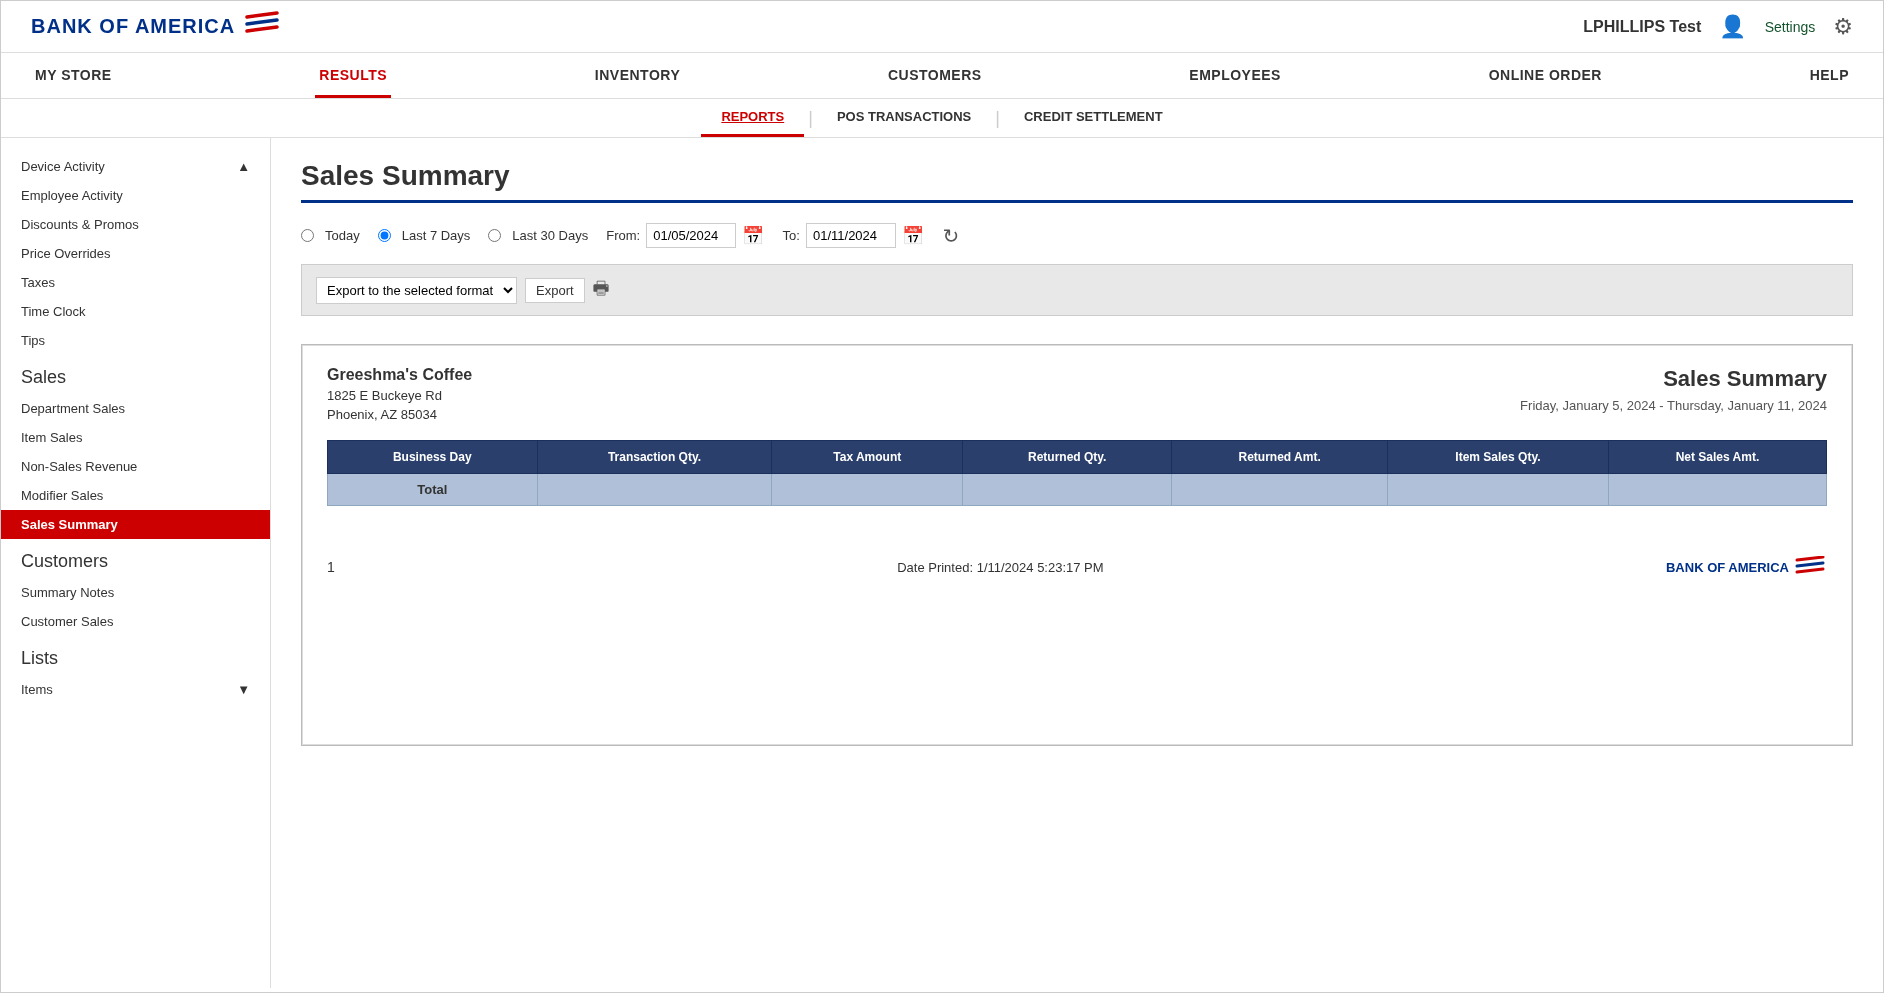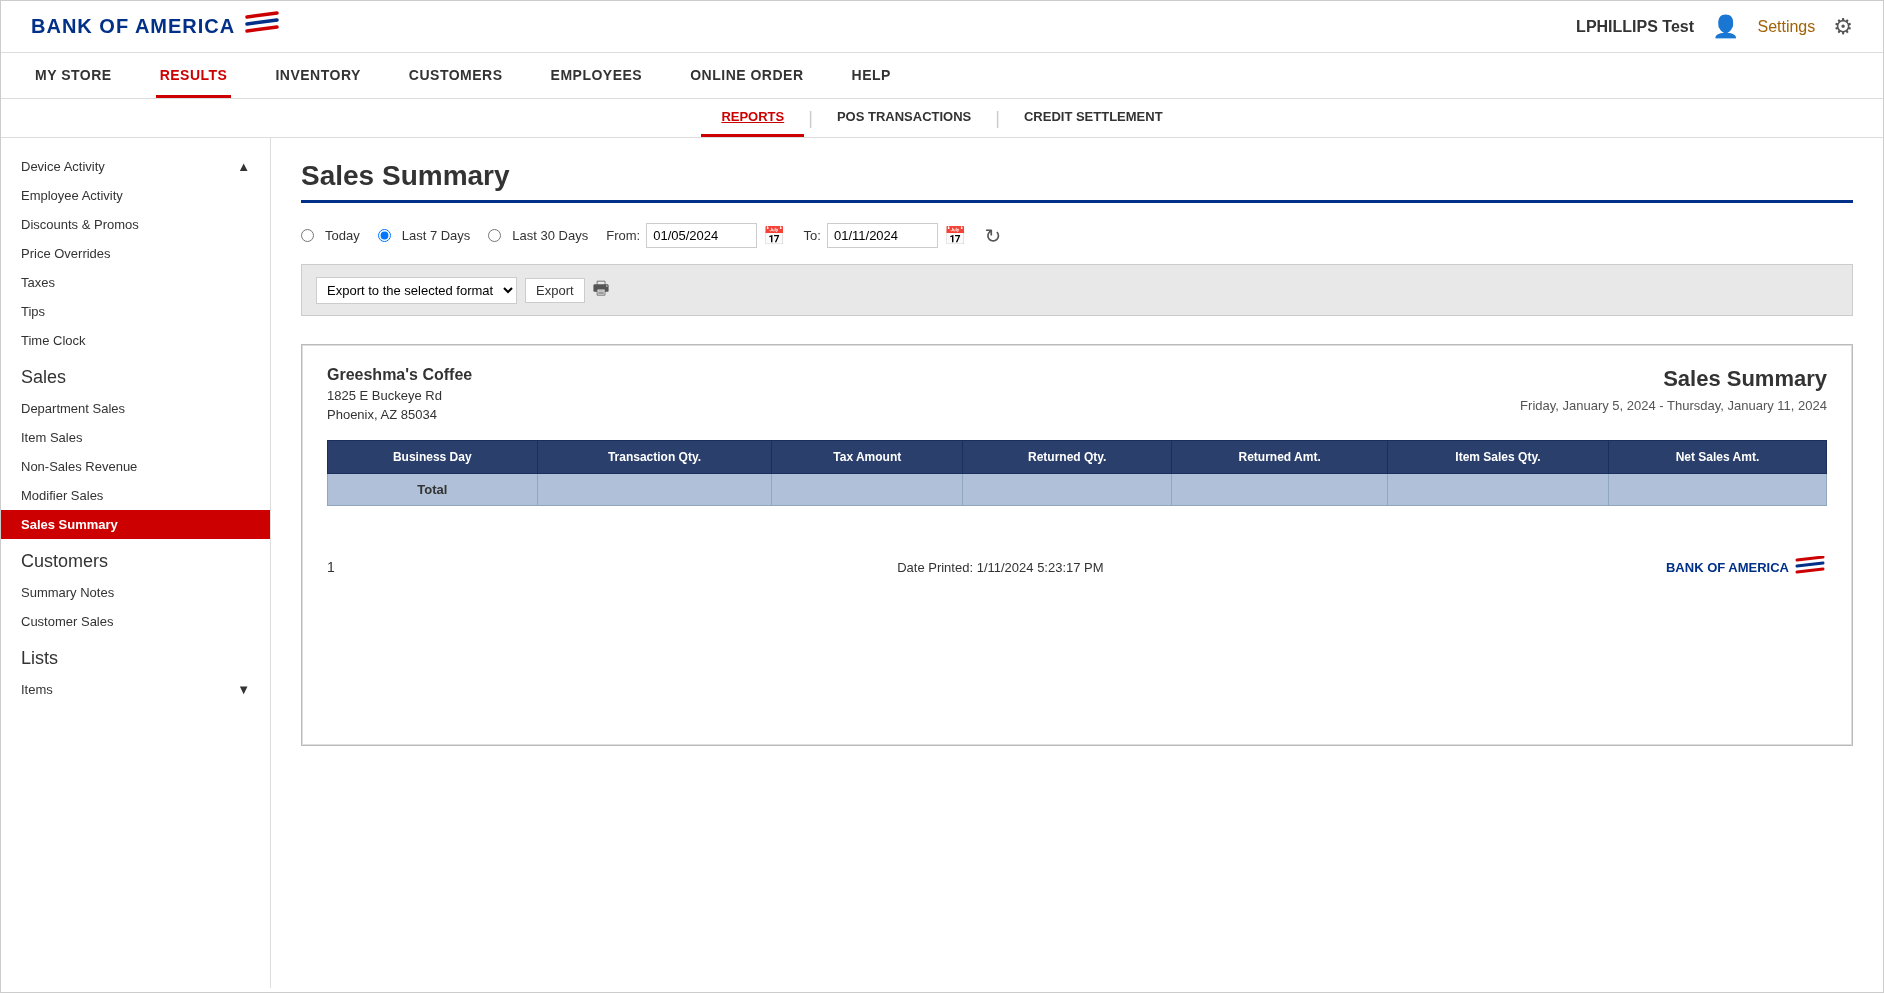--- a/index.html
+++ b/index.html
@@ -44,33 +44,33 @@
     .header-user {
       font-size: 16px;
       color: #333;
       font-weight: 600;
     }
     .header-person-icon {
       font-size: 22px;
       color: #555;
     }
     .header-settings {
-      font-size: 16px;
-      color: #a16207;
+      font-size: 14px;
+      color: #14532d;
     }
     .header-gear-icon {
       font-size: 22px;
       color: #555;
     }
 
     
     .main-nav {
       display: flex;
       align-items: flex-end;
-      justify-content: flex-start;
+      justify-content: space-between;
       padding: 0 30px;
       border-bottom: 1px solid #ddd;
       background: #fff;
       gap: 40px;
     }
     .main-nav-item {
       padding: 14px 4px 12px;
       font-size: 14px;
       font-weight: 600;
       color: #333;
@@ -190,21 +190,21 @@
     .date-range {
       display: flex;
       align-items: center;
       gap: 6px;
       font-size: 13px;
     }
     .date-input {
       border: 1px solid #ccc;
       padding: 4px 6px;
       font-size: 13px;
-      width: 111px;
+      width: 90px;
     }
     .cal-icon {
       cursor: pointer;
       font-size: 18px;
       color: #555;
     }
     .refresh-icon {
       cursor: pointer;
       font-size: 20px;
       color: #555;
@@ -395,24 +395,24 @@
       <div class="sidebar-item">
         <span>Discounts &amp; Promos</span>
       </div>
       <div class="sidebar-item">
         <span>Price Overrides</span>
       </div>
       <div class="sidebar-item">
         <span>Taxes</span>
       </div>
       <div class="sidebar-item">
+        <span>Time Clock</span>
+      </div>
+      <div class="sidebar-item">
         <span>Tips</span>
-      </div>
-      <div class="sidebar-item">
-        <span>Time Clock</span>
       </div>
 
       <div class="sidebar-section-header">Sales</div>
       <div class="sidebar-item">
         <span>Department Sales</span>
       </div>
       <div class="sidebar-item">
         <span>Item Sales</span>
       </div>
       <div class="sidebar-item">

